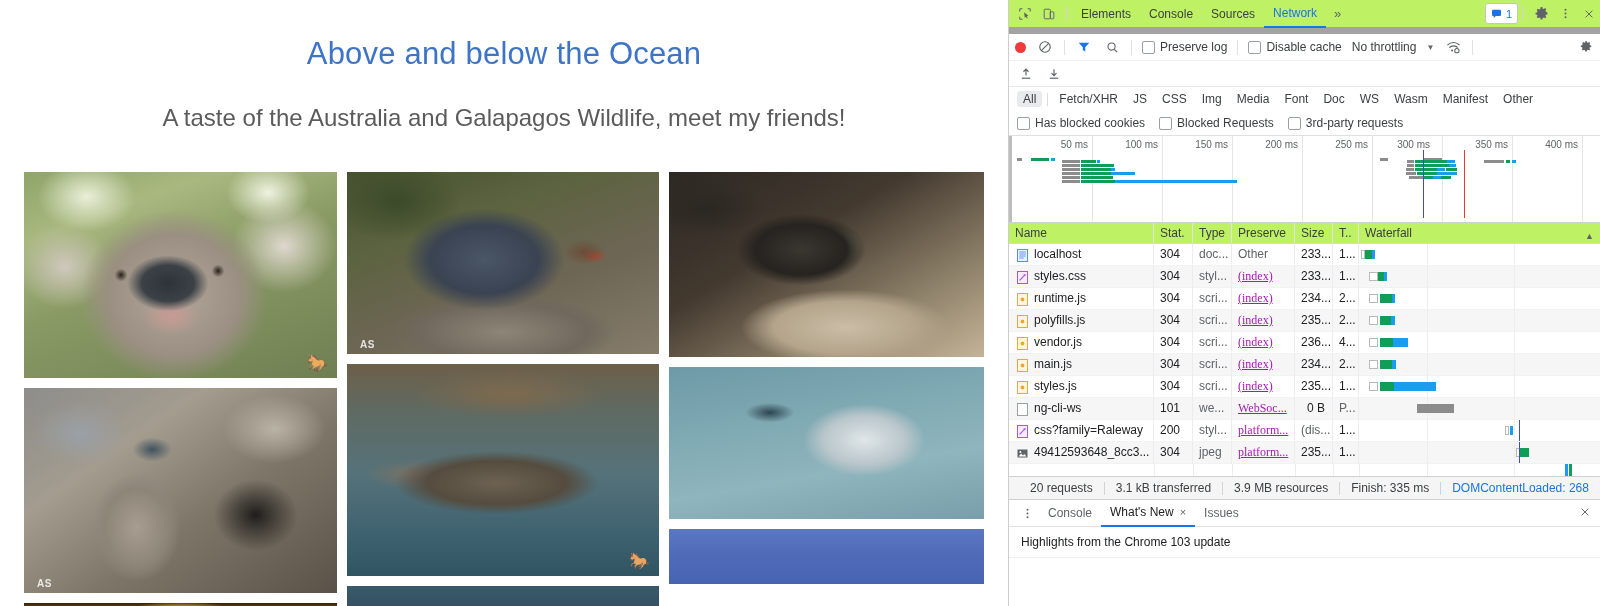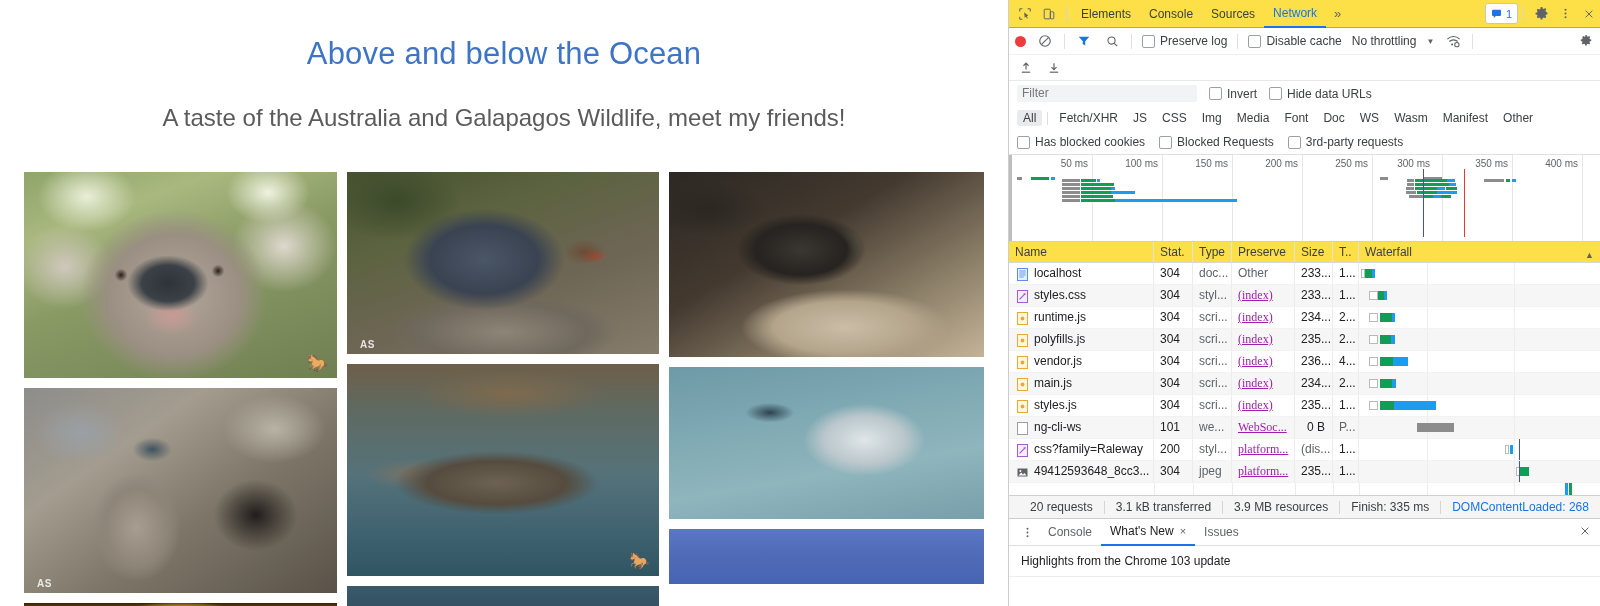--- a/index.html
+++ b/index.html
@@ -113,21 +113,21 @@
 
   
   .devtools{
     position:absolute;left:1008px;top:0;width:592px;height:606px;
     background:#ffffff;border-left:1px solid #cdcdcd;
     font-size:12px;color:#202124;
   }
 
   .dt-tabbar{
     display:flex;align-items:center;height:27px;
-    border-bottom:1px solid #a3a3a3;background:#fde047;
+    border-bottom:7px solid #a3a3a3;background:#bef264;
     padding-left:4px;
   }
   .tb-icon{
     width:24px;height:24px;display:flex;align-items:center;justify-content:center;
     color:#5f6368;flex:none;
   }
   .tb-sep{width:1px;height:15px;background:#d4d4d4;margin:0 5px;flex:none;}
   .dt-tab{
     padding:0 9px;height:26px;line-height:26px;color:#3c4043;font-size:12px;
     white-space:nowrap;
@@ -197,21 +197,21 @@
   }
   .ov-left{position:absolute;left:0;top:0;bottom:0;width:3px;background:#bdbdbd;}
   .ov-bars{position:absolute;left:0;right:0;top:22px;height:48px;}
   .ovb{position:absolute;height:3px;border-radius:0;}
   .ov-vline{position:absolute;top:14px;bottom:4px;width:1px;}
 
   
   .net-table{position:relative;background:#fff;}
   .hdr{
     display:flex;height:20px;align-items:center;
-    background:#fde047;border-bottom:1px solid #d8d8d8;
+    background:#bef264;border-bottom:1px solid #d8d8d8;
     font-size:12px;color:#3c4043;
   }
   .hdr div{
     padding-left:6px;box-sizing:border-box;border-right:1px solid #e2e2e2;
     height:20px;line-height:20px;overflow:hidden;white-space:nowrap;
   }
   .c-name{width:145px;}
   .c-stat{width:39px;}
   .c-type{width:39px;}
   .c-init{width:63px;}
@@ -421,31 +421,20 @@
           </svg>
       </div>
       <div class="tool-btn">
         <svg width="14" height="14" viewBox="0 0 16 16">
             <path d="M8 2.6v7.2M5.1 7L8 9.9 10.9 7" stroke="#5f6368" fill="none" stroke-width="1.35"></path>
             <path d="M3.2 12.8h9.6" stroke="#5f6368" stroke-width="1.35"></path>
           </svg>
       </div>
     </div>
 
-    <div class="dt-filterbar">
-      <input class="filter-input" type="text" placeholder="Filter" style="">
-      <label class="cbl">
-        <span class="cb"></span>
-        <span>Invert</span>
-      </label>
-      <label class="cbl">
-        <span class="cb"></span>
-        <span>Hide data URLs</span>
-      </label>
-    </div>
 
     <div class="dt-types">
       <span class="type active">All</span>
       <span class="type-sep"></span>
       <span class="type">Fetch/XHR</span>
       <span class="type">JS</span>
       <span class="type">CSS</span>
       <span class="type">Img</span>
       <span class="type">Media</span>
       <span class="type">Font</span>

